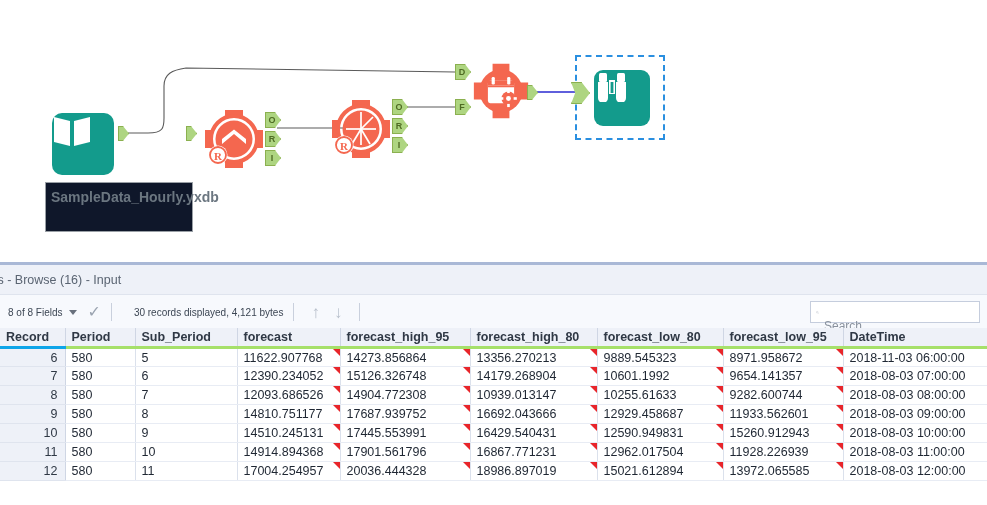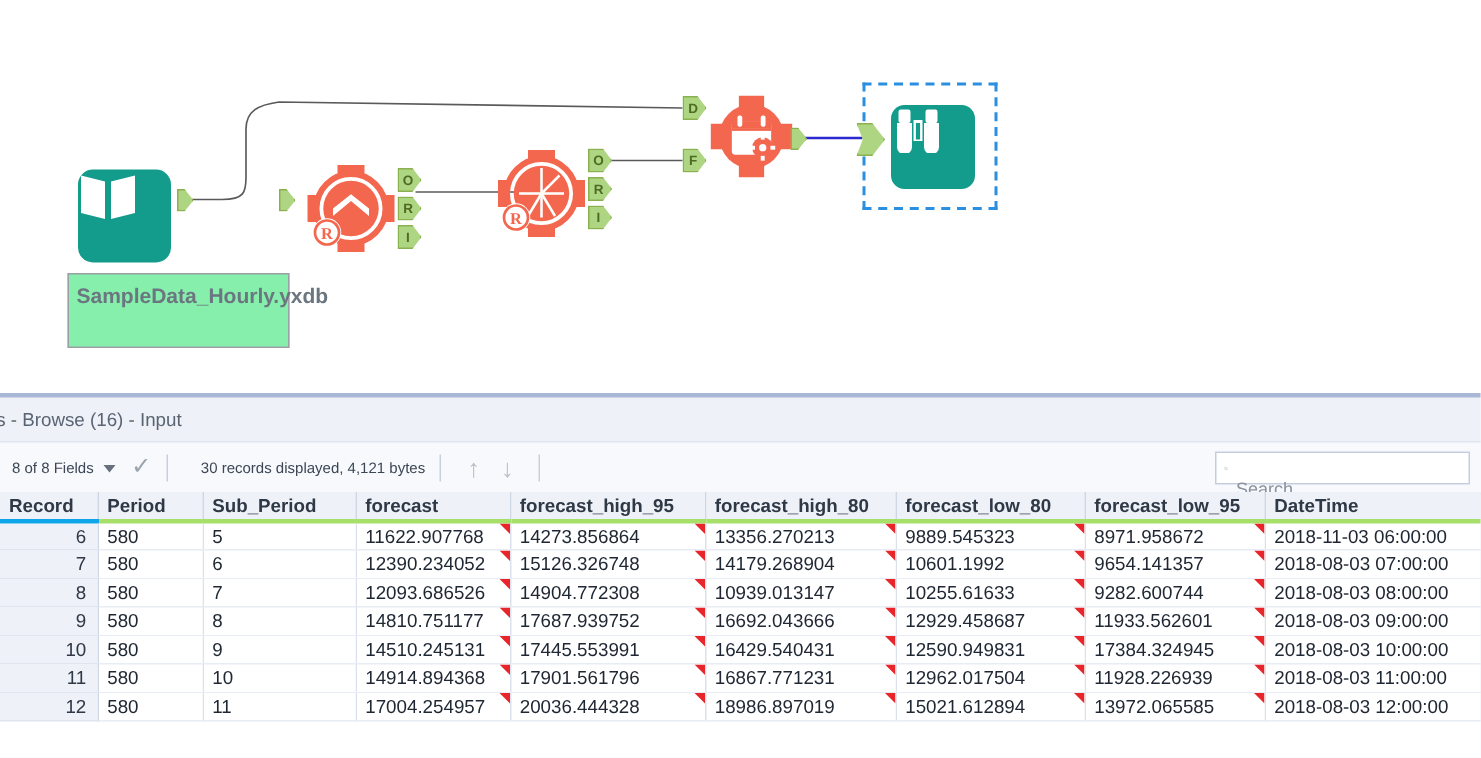--- a/index.html
+++ b/index.html
@@ -38,21 +38,21 @@
 
   .anchor-out{position:absolute;width:11px;height:15px;background:#aed581;
     border:1px solid #8bb04f;box-sizing:border-box;
     clip-path:polygon(0 0,45% 0,100% 50%,45% 100%,0 100%);}
 
   .anchor-in-big{position:absolute;width:19px;height:22px;background:#aed581;
     border:1px solid #8bb04f;box-sizing:border-box;
     clip-path:polygon(0 0,55% 0,100% 50%,55% 100%,0 100%, 22% 50%);}
 
   .label-box{
-    position:absolute;border:1px solid #9aa0a6;background:#86efac;
+    position:absolute;border:1px solid #9aa0a6;background:#0f172a;
     color:#6b7680;font-size:14px;font-weight:bold;line-height:25px;
     padding:2px 5px;box-sizing:border-box;font-family:"Liberation Sans",sans-serif;
   }
 
   
   #results{position:absolute;left:0;top:262px;width:987px;height:243px;background:#eef1f8;}
   #res-topline{position:absolute;left:0;top:0;width:987px;height:3px;background:#a9b8d6;}
   #res-title{position:absolute;left:0;top:4px;width:987px;height:28px;
      background:#eef1f8;color:#5a6472;font-size:12.5px;line-height:28px;padding-left:0px;
      box-sizing:border-box;}
@@ -338,21 +338,21 @@
             <td>2018-08-03 09:00:00</td>
           </tr>
           <tr>
             <td class="rec">10</td>
             <td>580</td>
             <td>9</td>
             <td class="mark">14510.245131</td>
             <td class="mark">17445.553991</td>
             <td class="mark">16429.540431</td>
             <td class="mark">12590.949831</td>
-            <td class="mark">17384.324945</td>
+            <td class="mark">15260.912943</td>
             <td>2018-08-03 10:00:00</td>
           </tr>
           <tr>
             <td class="rec">11</td>
             <td>580</td>
             <td>10</td>
             <td class="mark">14914.894368</td>
             <td class="mark">17901.561796</td>
             <td class="mark">16867.771231</td>
             <td class="mark">12962.017504</td>

